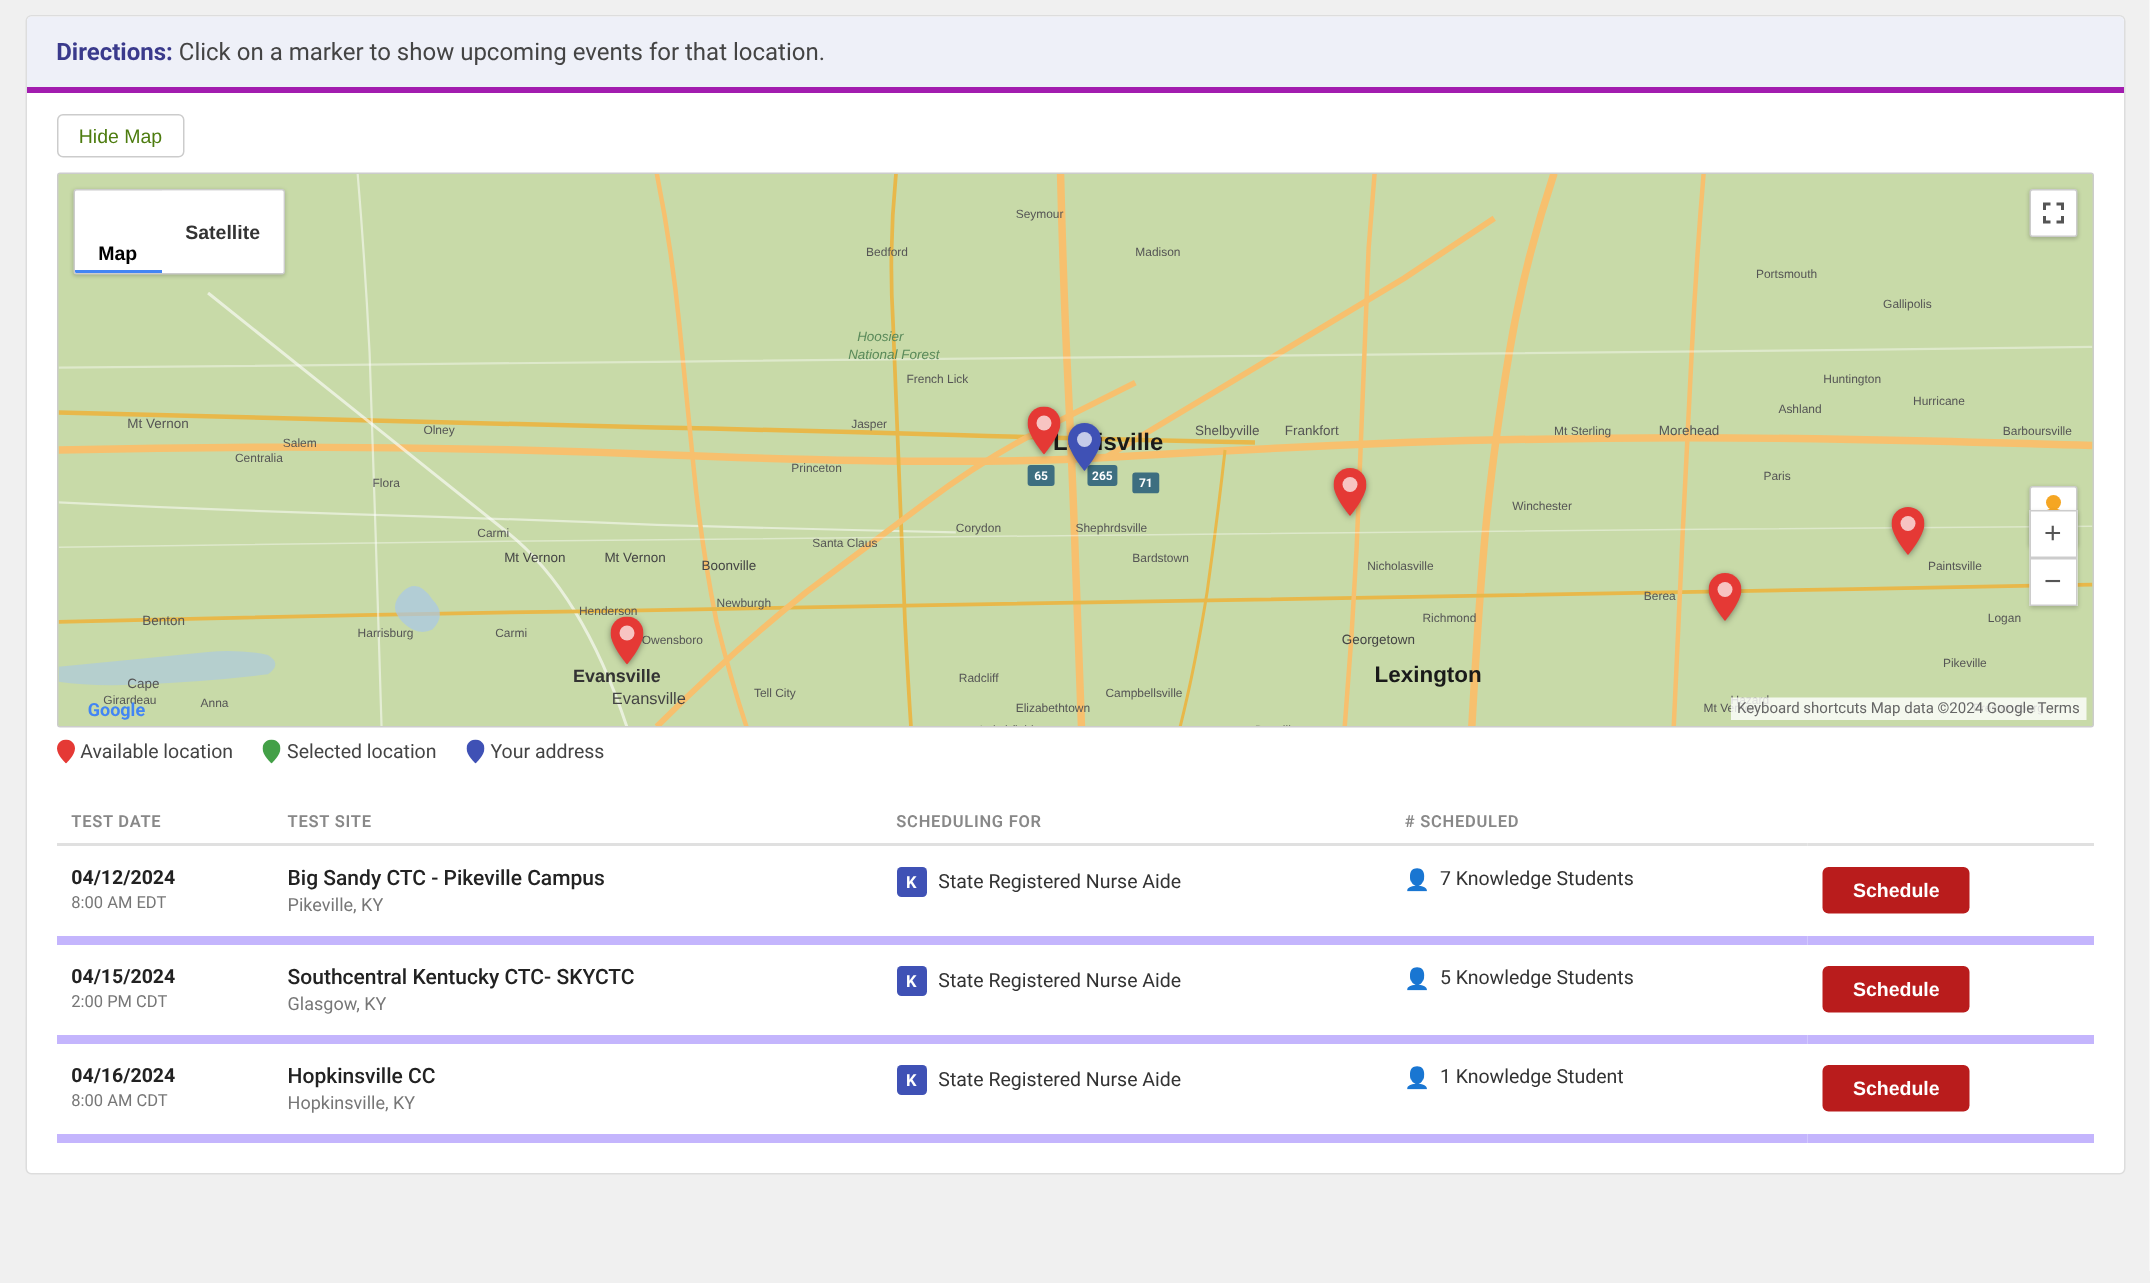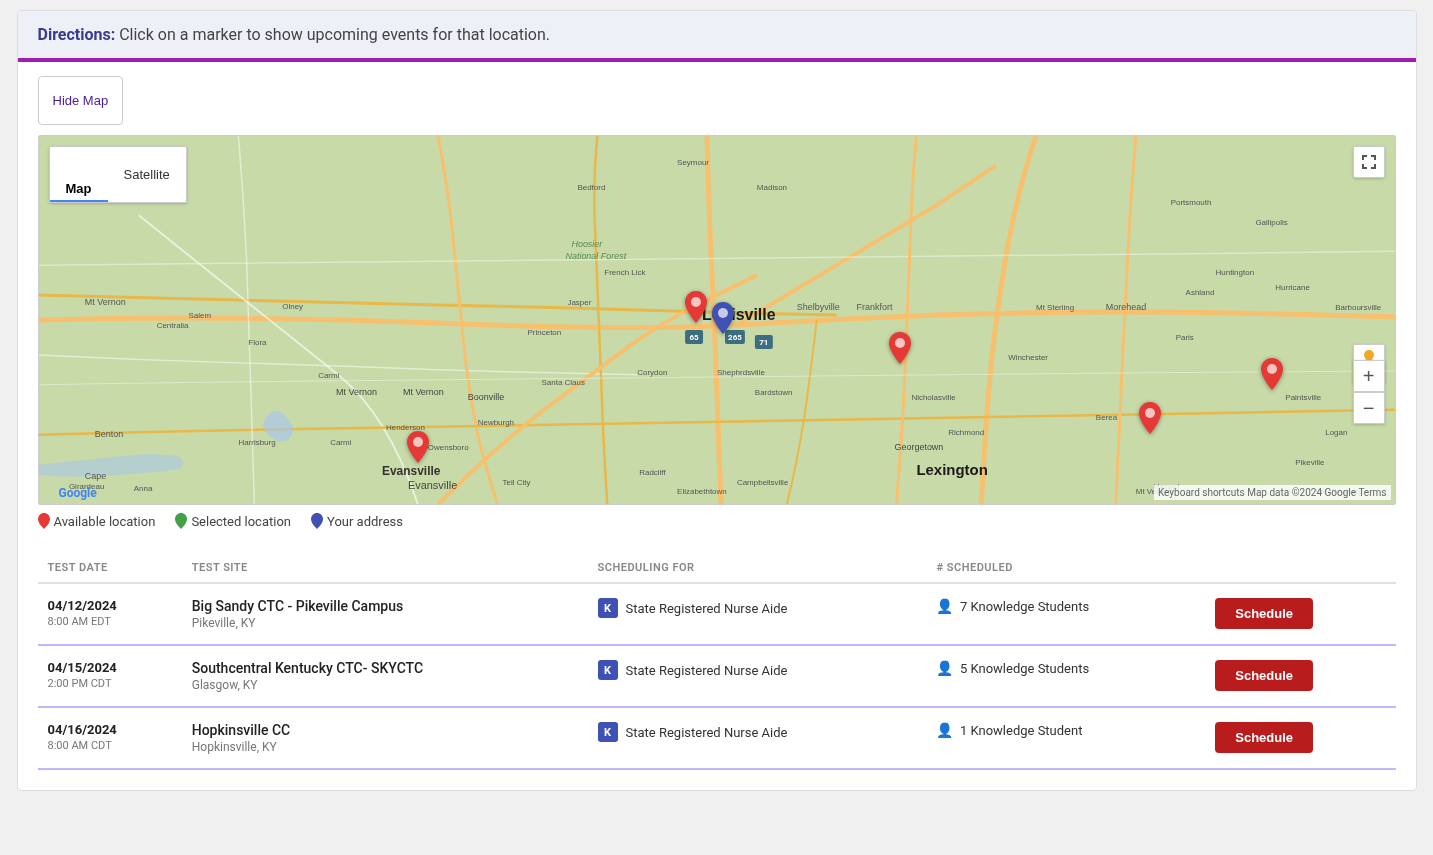--- a/index.html
+++ b/index.html
@@ -28,28 +28,28 @@
     }
     .directions-banner span.text {
       color: #444;
     }
     .map-section {
       padding: 14px 20px;
       background: #fff;
     }
     .hide-map-btn {
       display: inline-block;
-      padding: 16px 14px;
+      padding: 6px 14px;
       border: 1px solid #ccc;
       border-radius: 4px;
       background: #fff;
       cursor: pointer;
       font-size: 13px;
       margin-bottom: 10px;
-      color: #4c1d95;
+      color: #4d7c0f;
     }
     .map-container {
       position: relative;
       width: 100%;
       height: 370px;
       background: #c8daa8;
       border: 1px solid #ccc;
       border-radius: 2px;
       overflow: hidden;
     }
@@ -70,21 +70,21 @@
       border-radius: 2px;
       overflow: hidden;
       box-shadow: 0 1px 3px rgba(0,0,0,0.2);
     }
     .map-type-btn {
       padding: 6px 16px;
       font-size: 13px;
       cursor: pointer;
       border: none;
       background: #fff;
-      font-weight: 400;
+      font-weight: 700;
       color: #333;
     }
     .map-type-btn.active {
       background: #fff;
       box-shadow: inset 0 -2px 0 #4285f4;
       color: #000;
       font-weight: 700;
       margin-top: 28px;
     }
     .map-fullscreen-btn {
@@ -185,21 +185,21 @@
     .results-table thead th {
       text-align: left;
       padding: 8px 10px;
       font-size: 11px;
       font-weight: 600;
       color: #888;
       text-transform: uppercase;
       letter-spacing: 0.5px;
     }
     .results-table tbody tr {
-      border-bottom: 2px solid #c4b5fd;
+      border-bottom: 6px solid #c4b5fd;
     }
     .results-table tbody td {
       padding: 14px 10px;
       vertical-align: top;
     }
     .date-cell .date {
       font-weight: 700;
       font-size: 13px;
       color: #222;
     }

